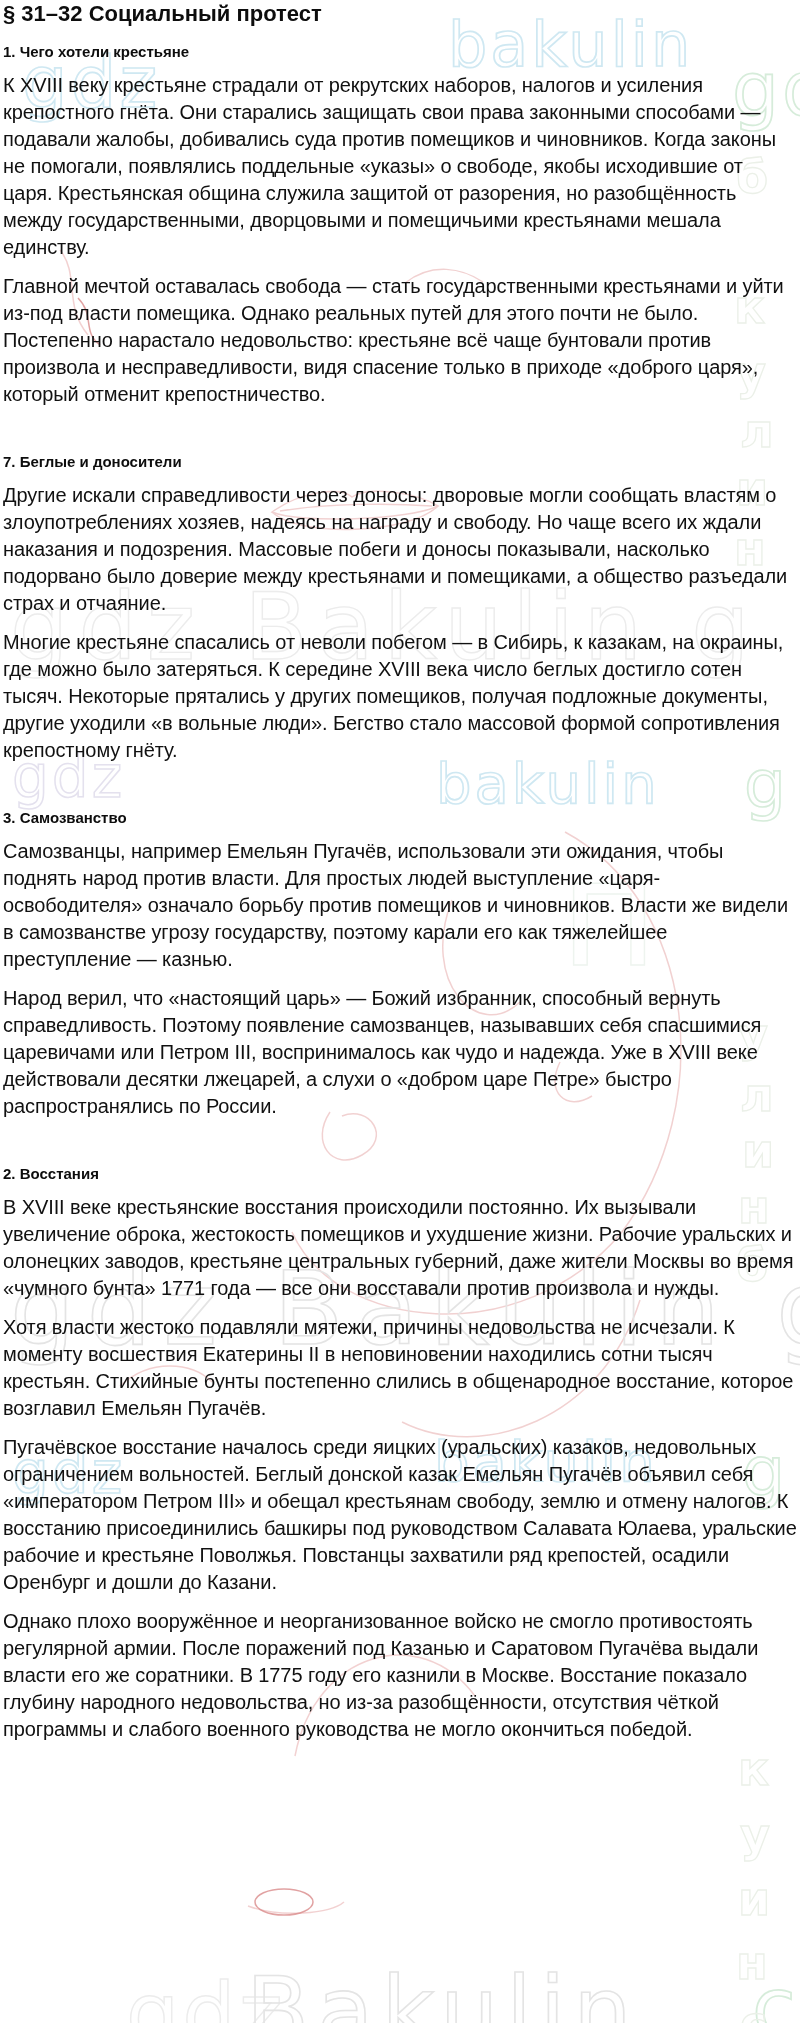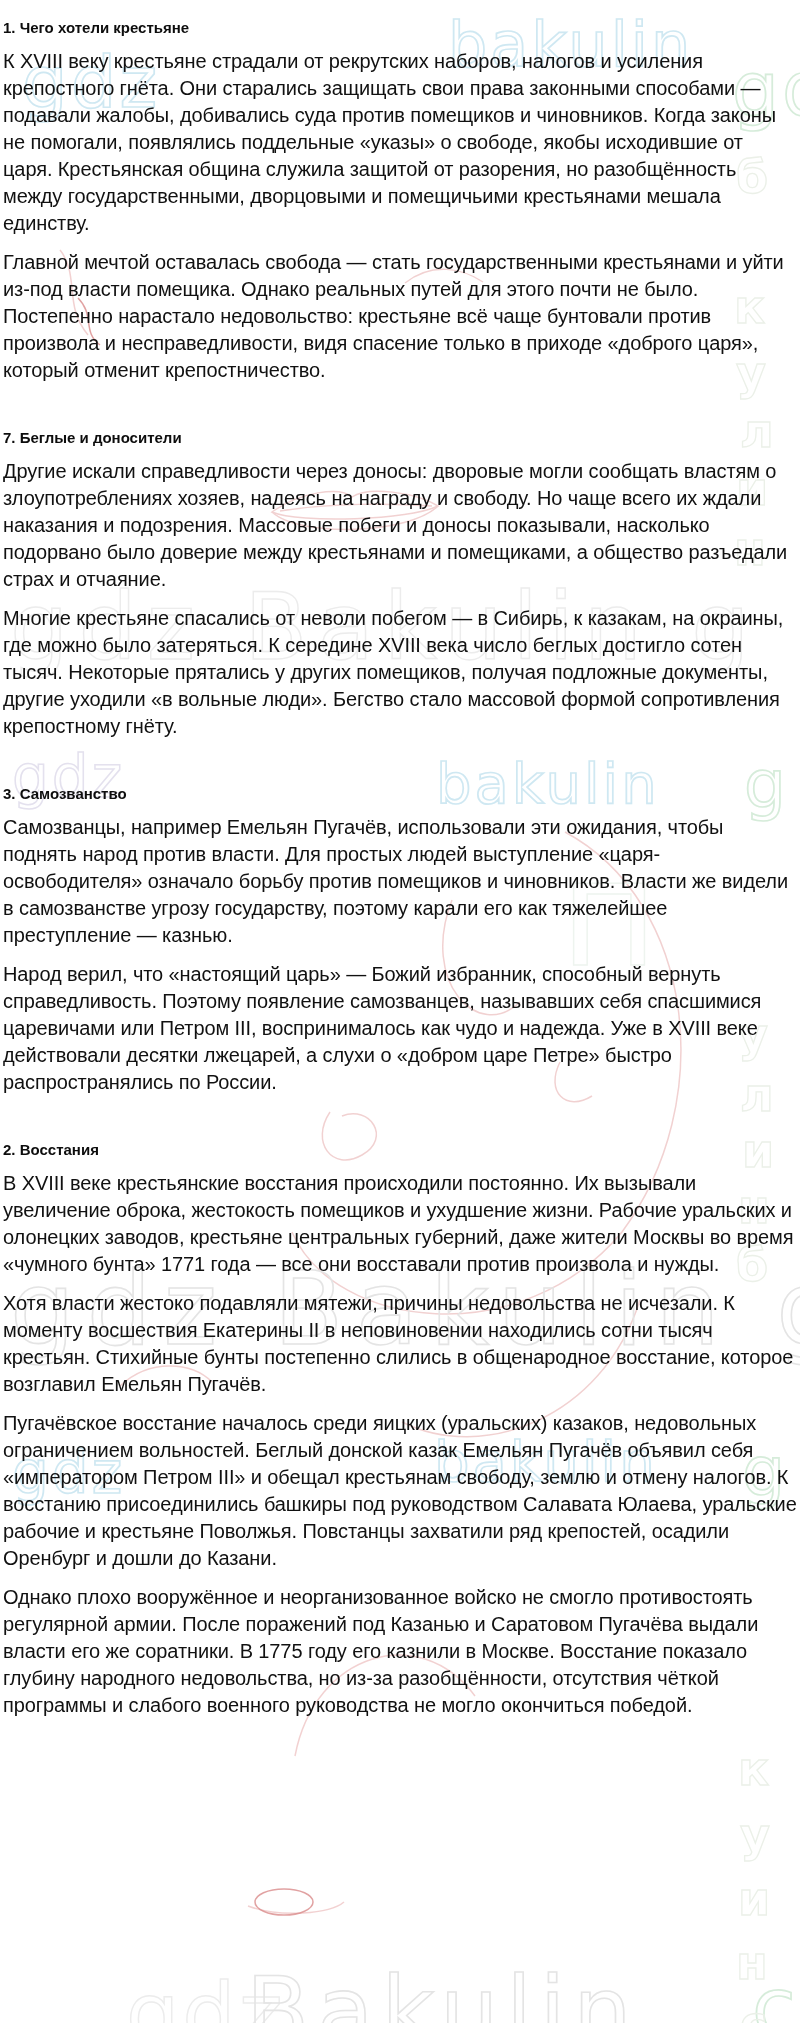--- a/index.html
+++ b/index.html
@@ -158,20 +158,21 @@
     <span class="wm-vletter">к</span>
     <span class="wm-vletter">у</span>
     <span class="wm-vletter">и</span>
     <span class="wm-vletter">н</span>
     <span class="wm-vletter">с</span>
   </div>
 </div>
 
 <div class="content">
 
+  <h1 class="doc-title">§ 31–32 Социальный протест</h1>
 
   <section class="section">
     <h2 class="section-heading">1. Чего хотели крестьяне</h2>
     <p class="para">К XVIII веку крестьяне страдали от рекрутских наборов, налогов и усиления крепостного гнёта. Они старались защищать свои права законными способами — подавали жалобы, добивались суда против помещиков и чиновников. Когда законы не помогали, появлялись поддельные «указы» о свободе, якобы исходившие от царя. Крестьянская община служила защитой от разорения, но разобщённость между государственными, дворцовыми и помещичьими крестьянами мешала единству.</p>
     <p class="para">Главной мечтой оставалась свобода — стать государственными крестьянами и уйти из-под власти помещика. Однако реальных путей для этого почти не было. Постепенно нарастало недовольство: крестьяне всё чаще бунтовали против произвола и несправедливости, видя спасение только в приходе «доброго царя», который отменит крепостничество.</p>
   </section>
 
   <section class="section">
     <h2 class="section-heading">7. Беглые и доносители</h2>
     <p class="para">Другие искали справедливости через доносы: дворовые могли сообщать властям о злоупотреблениях хозяев, надеясь на награду и свободу. Но чаще всего их ждали наказания и подозрения. Массовые побеги и доносы показывали, насколько подорвано было доверие между крестьянами и помещиками, а общество разъедали страх и отчаяние.</p>

